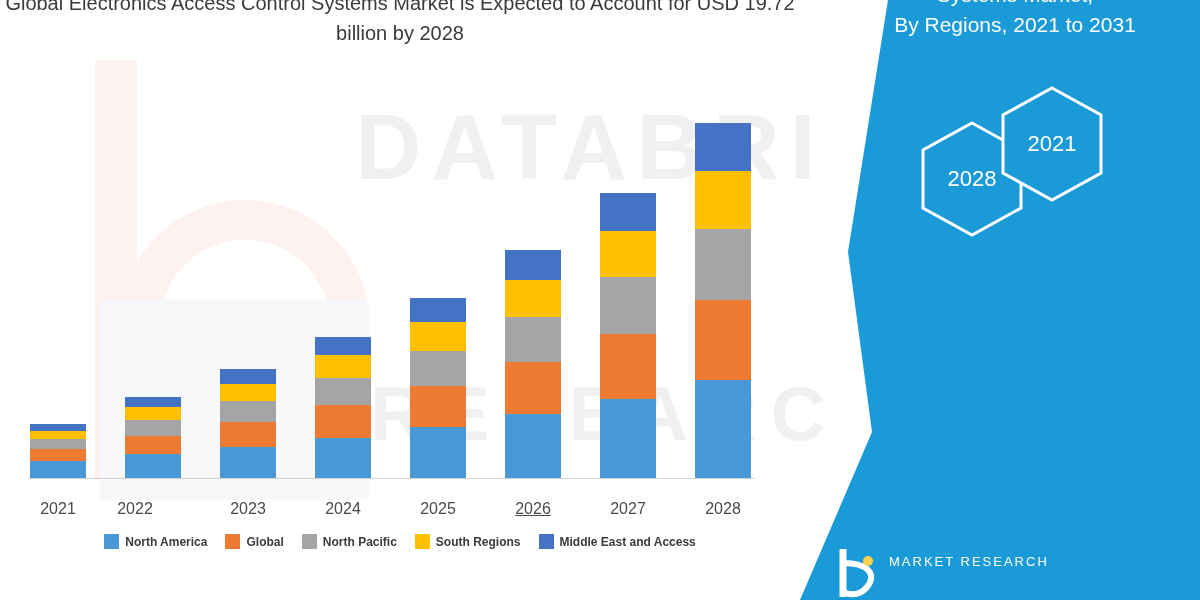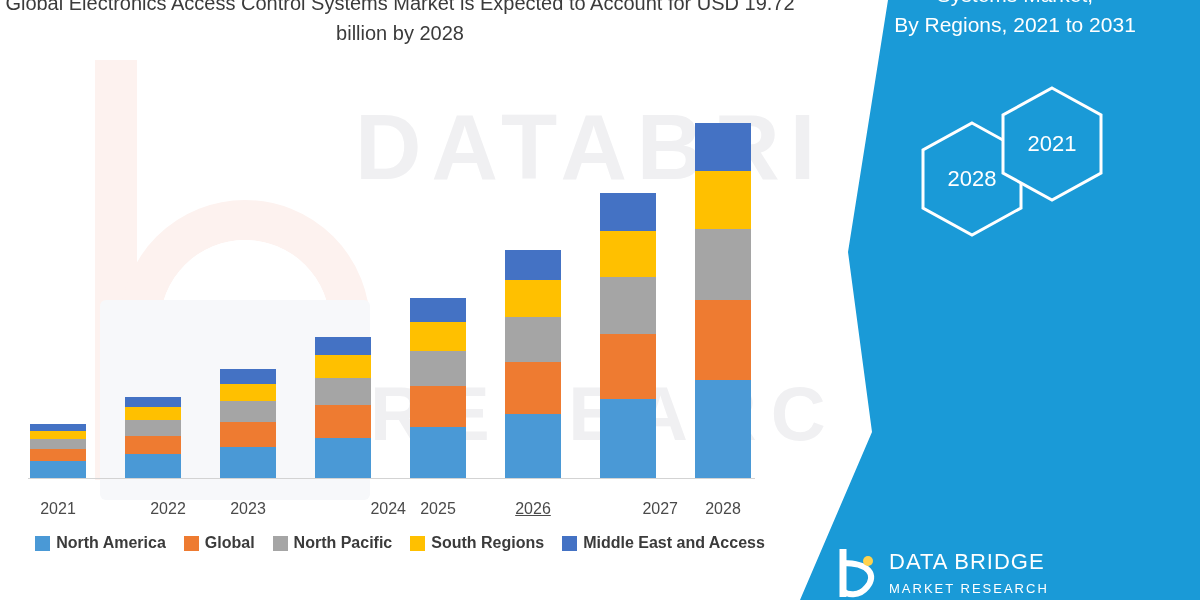--- a/index.html
+++ b/index.html
@@ -116,21 +116,21 @@
     font-size:16px; color:#4a4a4a; font-weight:400;
   }
 
   
   #legend{
     position:absolute; left:0; top:534px; width:800px;
     display:flex; justify-content:center; align-items:center; gap:18px;
   }
   .lg-item{display:flex;align-items:center;gap:6px;}
   .lg-sw{width:15px;height:15px;display:block;}
-  .lg-tx{font-size:16px;color:#3b3b3b;font-weight:700;}
+  .lg-tx{font-size:12px;color:#3b3b3b;font-weight:700;}
 </style>
 </head>
 <body>
 
 <div id="watermark">
   <div id="wm-b"></div>
   <div id="wm-b-bowl"></div>
   <div id="wm-b-bowl2"></div>
   <div id="wm-dot"></div>
   <div id="wm-text">DATABRIDGE</div>
@@ -150,37 +150,37 @@
       <div class="seg" title="North America 2021: 1.6" style="height: 17.37px; background: rgb(74, 153, 214);"></div>
     </div>
     <div class="xlabel" style="left: 8px;">2021</div>
     <div class="bar-col" style="left: 125px;">
       <div class="seg" title="Middle East and Africa 2022: 0.95" style="height: 10.3135px; background: rgb(68, 114, 196);"></div>
       <div class="seg" title="South America 2022: 1.2" style="height: 13.0275px; background: rgb(255, 192, 0);"></div>
       <div class="seg" title="Asia Pacific 2022: 1.4" style="height: 15.1988px; background: rgb(165, 165, 165);"></div>
       <div class="seg" title="Europe 2022: 1.7" style="height: 18.4557px; background: rgb(238, 123, 49);"></div>
       <div class="seg" title="North America 2022: 2.2" style="height: 23.8838px; background: rgb(74, 153, 214);"></div>
     </div>
-    <div class="xlabel" style="left: 118px;">2022</div>
+    <div class="xlabel" style="left: 85px;">2022</div>
     <div class="bar-col" style="left: 220px;">
       <div class="seg" title="Middle East and Africa 2023: 1.3" style="height: 14.1131px; background: rgb(68, 114, 196);"></div>
       <div class="seg" title="South America 2023: 1.6" style="height: 17.37px; background: rgb(255, 192, 0);"></div>
       <div class="seg" title="Asia Pacific 2023: 1.9" style="height: 20.6269px; background: rgb(165, 165, 165);"></div>
       <div class="seg" title="Europe 2023: 2.3" style="height: 24.9694px; background: rgb(238, 123, 49);"></div>
       <div class="seg" title="North America 2023: 2.9" style="height: 31.4832px; background: rgb(74, 153, 214);"></div>
     </div>
     <div class="xlabel" style="left: 198px;">2023</div>
     <div class="bar-col" style="left: 315px;">
       <div class="seg" title="Middle East and Africa 2024: 1.7" style="height: 18.4557px; background: rgb(68, 114, 196);"></div>
       <div class="seg" title="South America 2024: 2.1" style="height: 22.7982px; background: rgb(255, 192, 0);"></div>
       <div class="seg" title="Asia Pacific 2024: 2.5" style="height: 27.1407px; background: rgb(165, 165, 165);"></div>
       <div class="seg" title="Europe 2024: 3" style="height: 32.5688px; background: rgb(238, 123, 49);"></div>
       <div class="seg" title="North America 2024: 3.7" style="height: 40.1682px; background: rgb(74, 153, 214);"></div>
     </div>
-    <div class="xlabel" style="left: 306px; text-align: right;">2024</div>
+    <div class="xlabel" style="left: 293px;">2024</div>
     <div class="bar-col" style="left: 410px;">
       <div class="seg" title="Middle East and Africa 2025: 2.2" style="height: 23.8838px; background: rgb(68, 114, 196);"></div>
       <div class="seg" title="South America 2025: 2.7" style="height: 29.3119px; background: rgb(255, 192, 0);"></div>
       <div class="seg" title="Asia Pacific 2025: 3.2" style="height: 34.7401px; background: rgb(165, 165, 165);"></div>
       <div class="seg" title="Europe 2025: 3.8" style="height: 41.2538px; background: rgb(238, 123, 49);"></div>
       <div class="seg" title="North America 2025: 4.7" style="height: 51.0245px; background: rgb(74, 153, 214);"></div>
     </div>
     <div class="xlabel" style="left: 388px;">2025</div>
     <div class="bar-col" style="left: 505px;">
       <div class="seg" title="Middle East and Africa 2026: 2.8" style="height: 30.3976px; background: rgb(68, 114, 196);"></div>
@@ -190,21 +190,21 @@
       <div class="seg" title="North America 2026: 5.9" style="height: 64.052px; background: rgb(74, 153, 214);"></div>
     </div>
     <div class="xlabel" style="left: 483px; text-decoration: underline;">2026</div>
     <div class="bar-col" style="left: 600px;">
       <div class="seg" title="Middle East and Africa 2027: 3.5" style="height: 37.9969px; background: rgb(68, 114, 196);"></div>
       <div class="seg" title="South America 2027: 4.3" style="height: 46.682px; background: rgb(255, 192, 0);"></div>
       <div class="seg" title="Asia Pacific 2027: 5.2" style="height: 56.4526px; background: rgb(165, 165, 165);"></div>
       <div class="seg" title="Europe 2027: 6" style="height: 65.1376px; background: rgb(238, 123, 49);"></div>
       <div class="seg" title="North America 2027: 7.3" style="height: 79.2508px; background: rgb(74, 153, 214);"></div>
     </div>
-    <div class="xlabel" style="left: 578px; text-align: right;">2027</div>
+    <div class="xlabel" style="left: 578px;">2027</div>
     <div class="bar-col" style="left: 695px;">
       <div class="seg" title="Middle East and Africa 2028: 4.4" style="height: 47.7676px; background: rgb(68, 114, 196);"></div>
       <div class="seg" title="South America 2028: 5.4" style="height: 58.6239px; background: rgb(255, 192, 0);"></div>
       <div class="seg" title="Asia Pacific 2028: 6.5" style="height: 70.5657px; background: rgb(165, 165, 165);"></div>
       <div class="seg" title="Europe 2028: 7.4" style="height: 80.3364px; background: rgb(238, 123, 49);"></div>
       <div class="seg" title="North America 2028: 9" style="height: 97.7064px; background: rgb(74, 153, 214);"></div>
     </div>
     <div class="xlabel" style="left: 673px;">2028</div>
   </div>
 
@@ -258,16 +258,15 @@
 
 </div>
 
 <div id="logo">
   <svg id="logo-mark" viewBox="0 0 46 56">
     <path d="M8 4 L8 52" stroke="#ffffff" stroke-width="7" fill="none"></path>
     <path d="M8 18 C34 18, 42 30, 32 42 C24 52, 12 50, 8 46" stroke="#ffffff" stroke-width="6" fill="none"></path>
     <circle cx="33" cy="16" r="5" fill="#ffd24d"></circle>
   </svg>
   <div id="logo-text">
-    <div>DATA BRIDGE</div>
     <div style="font-size:13px;letter-spacing:2px;">MARKET RESEARCH</div>
   </div>
 </div>
 
 </body></html>

